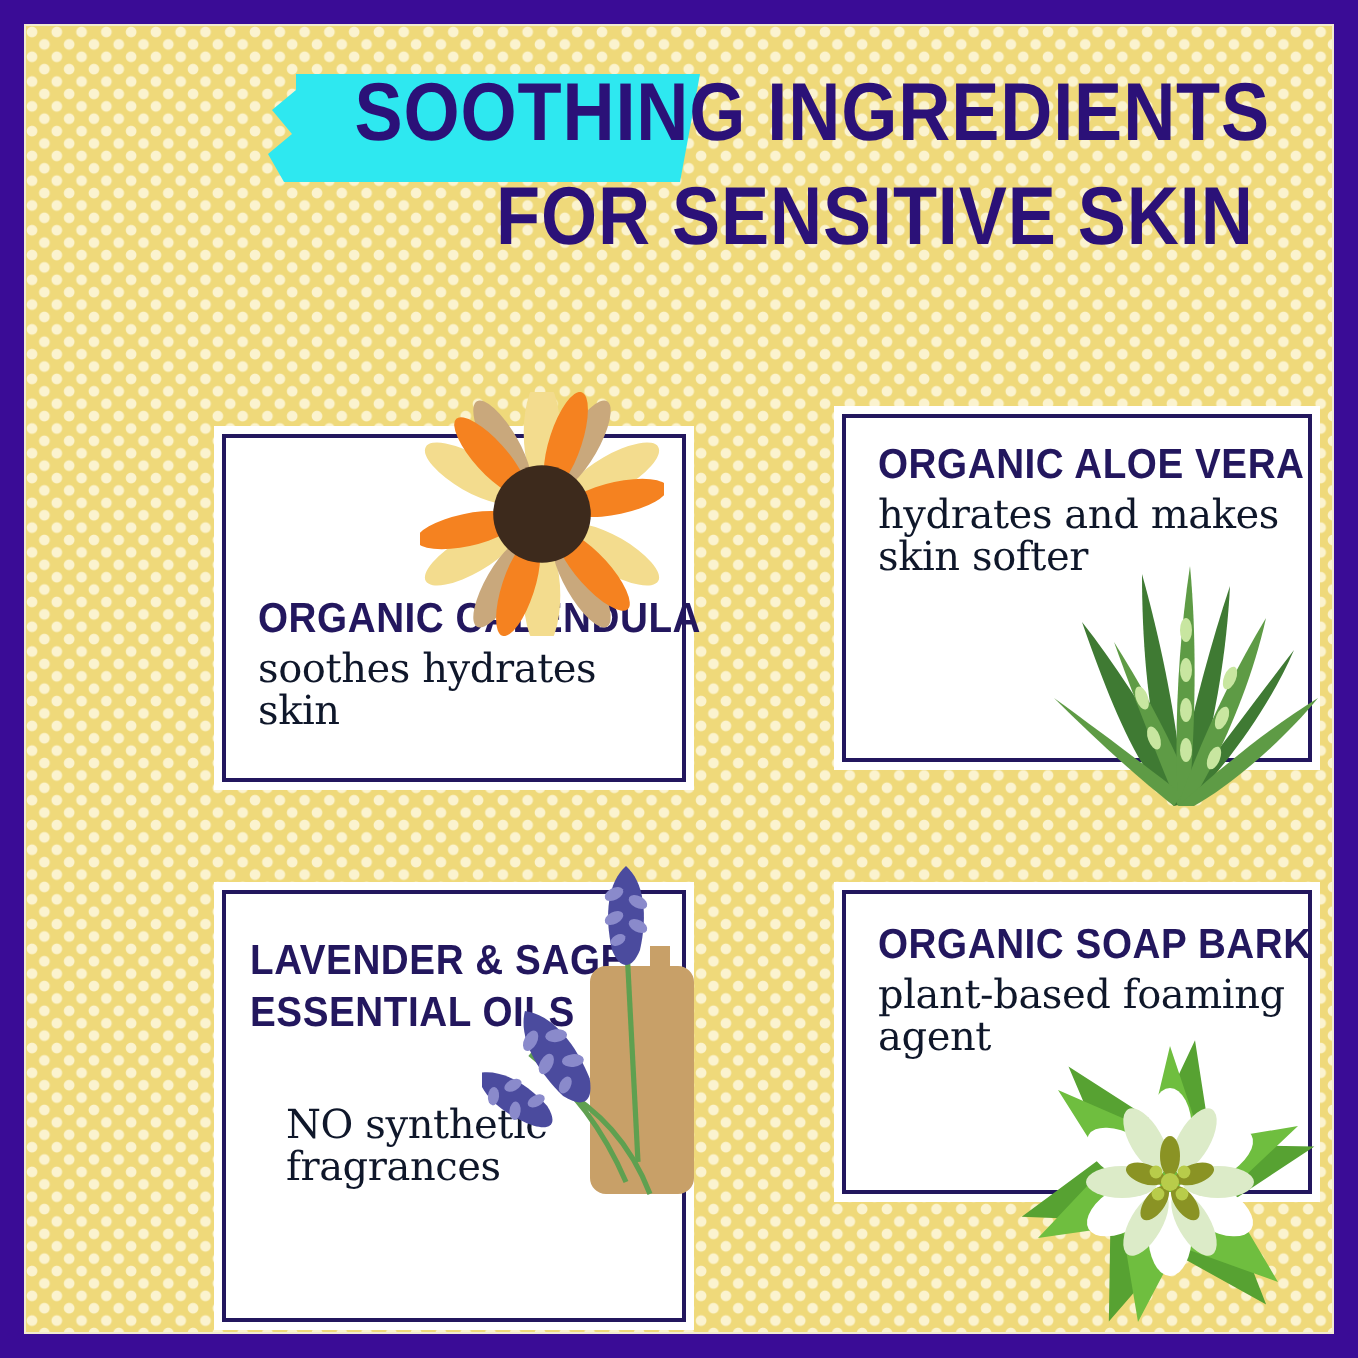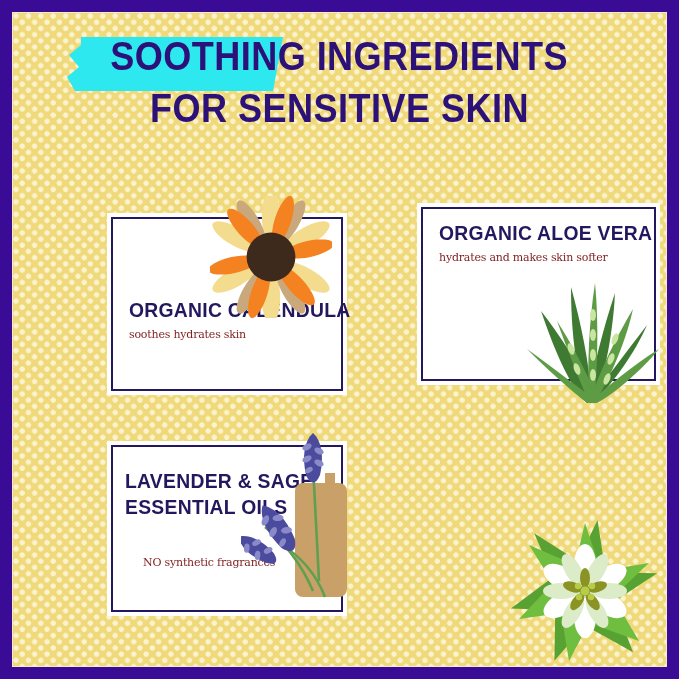--- a/index.html
+++ b/index.html
@@ -20,21 +20,21 @@
     background-image:
       radial-gradient(circle at 3px 3px, #FBF3CF 2.4px, rgba(251,243,207,0) 2.9px),
       radial-gradient(circle at 3px 3px, #FBF3CF 2.4px, rgba(251,243,207,0) 2.9px);
     background-size:12.4px 12.4px, 12.4px 12.4px;
     background-position:0 0, 6.2px 6.2px;
     overflow:hidden;
   }
 
   
   #title-block{
-    position:absolute;left:0;right:0;top:20px;text-align:center;
+    position:absolute;left:0;right:0;top:20px;text-align:right;
   }
   #title-line1-wrap{position:relative;display:inline-block;}
   .cyan-swash{
     position:absolute;left:-12px;top:4px;width:216px;height:54px;
     z-index:0;
   }
   .title-line{
     position:relative;z-index:2;
     font-family:"Liberation Sans Narrow","Liberation Sans",sans-serif;
     font-weight:700;
@@ -72,32 +72,32 @@
     font-size:21px;
     line-height:23px;
     letter-spacing:0.3px;
     transform:scaleX(0.92);
     transform-origin:left center;
     white-space:nowrap;
     margin:0 0 3px 0;
   }
   .card-sub{
     font-family:"DejaVu Serif","Liberation Serif",serif;
-    color:#7f1d1d;
-    font-size:11px;
+    color:#0f172a;
+    font-size:20px;
     line-height:21px;
     margin:0;
     letter-spacing:-0.2px;
   }
 
   #card1{left:58px;top:200px;width:240px;height:182px;}
   #card1 .card-text{left:22px;top:85px;width:216px;}
   #card2{left:368px;top:190px;width:243px;height:182px;}
   #card2 .card-text{left:22px;top:18px;width:218px;}
-  #card3{left:58px;top:428px;width:240px;height:175px;text-decoration:underline;}
+  #card3{left:58px;top:428px;width:240px;height:224px;text-decoration:underline;}
   #card3 .card-text{left:18px;top:28px;width:220px;}
   #card3 .card-sub{margin-top:34px;margin-left:18px;}
   #card4{left:368px;top:428px;width:243px;height:160px;}
   #card4 .card-text{left:22px;top:20px;width:220px;}
 
   
   .art{position:absolute;z-index:4;pointer-events:none;}
   #art-calendula{left:197px;top:183px;width:122px;height:122px;}
   #art-aloe{left:488px;top:240px;width:172px;height:150px;}
   #art-lavender{left:228px;top:418px;width:112px;height:185px;}
@@ -233,20 +233,27 @@
           <g fill="#8A8ACB">
             <ellipse cx="-5" cy="-9" rx="4.6" ry="2.8" transform="rotate(-28 -5 -9)"></ellipse>
             <ellipse cx="5" cy="-4" rx="4.6" ry="2.8" transform="rotate(28 5 -4)"></ellipse>
             <ellipse cx="-5" cy="4" rx="4.6" ry="2.8" transform="rotate(-28 -5 4)"></ellipse>
             <ellipse cx="5" cy="10" rx="4.6" ry="2.8" transform="rotate(28 5 10)"></ellipse>
           </g>
         </g>
       </g>
     </svg>
 
+    <div class="card" id="card4">
+      <div class="frame"></div>
+      <div class="card-text">
+        <p class="card-title">ORGANIC SOAP BARK</p>
+        <p class="card-sub">plant-based foaming agent</p>
+      </div>
+    </div>
 
     <svg class="art" id="art-soapbark" viewBox="0 0 152 152">
       <g transform="translate(76,76)">
         <g fill="#57A232">
           <path d="M0 -72 L17 -22 L68 -30 L30 6 L58 52 L6 34 L-18 74 L-26 24 L-70 30 L-34 -8 L-60 -48 L-12 -28 Z" transform="rotate(10)"></path>
         </g>
         <g fill="#6FBE3F">
           <path d="M0 -68 L16 -20 L64 -28 L28 6 L54 50 L4 32 L-16 70 L-24 22 L-66 28 L-32 -8 L-56 -46 L-10 -26 Z"></path>
         </g>
         <g fill="#FFFFFF">

